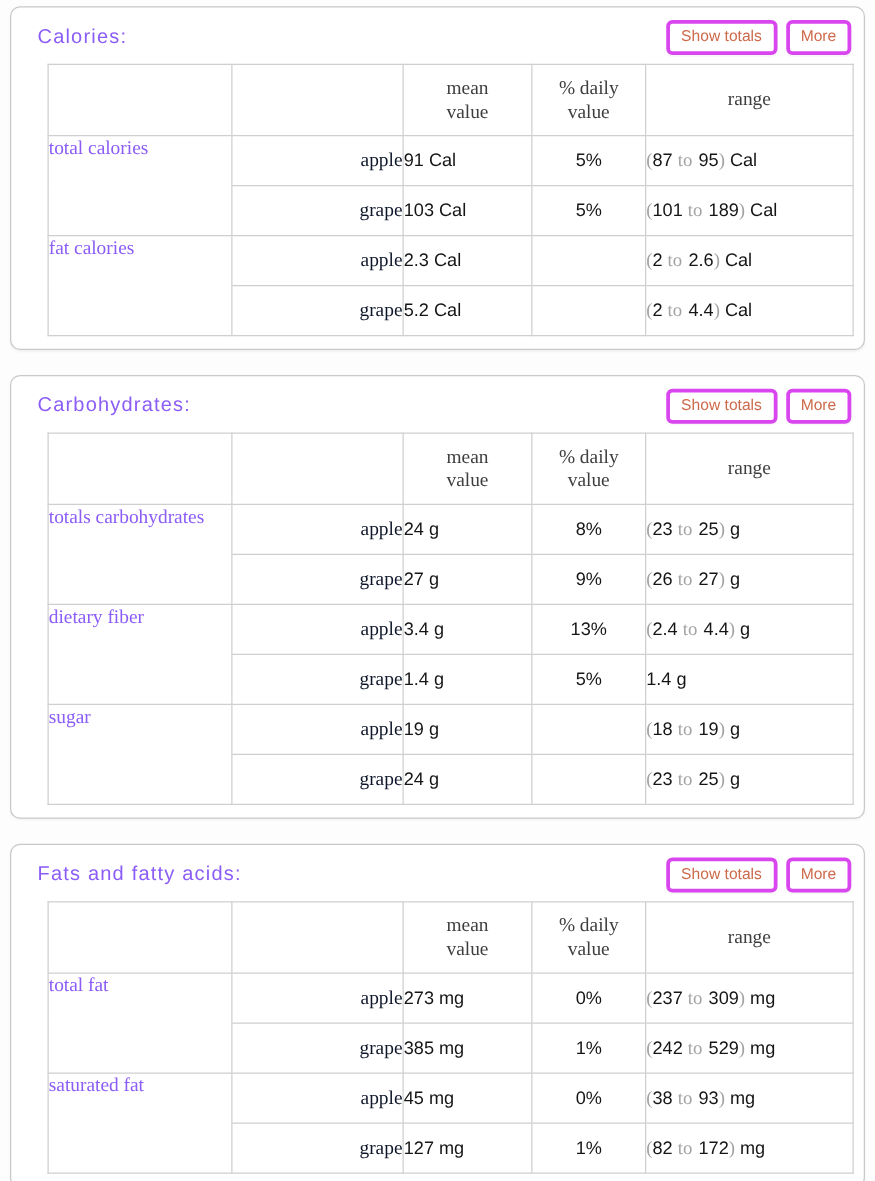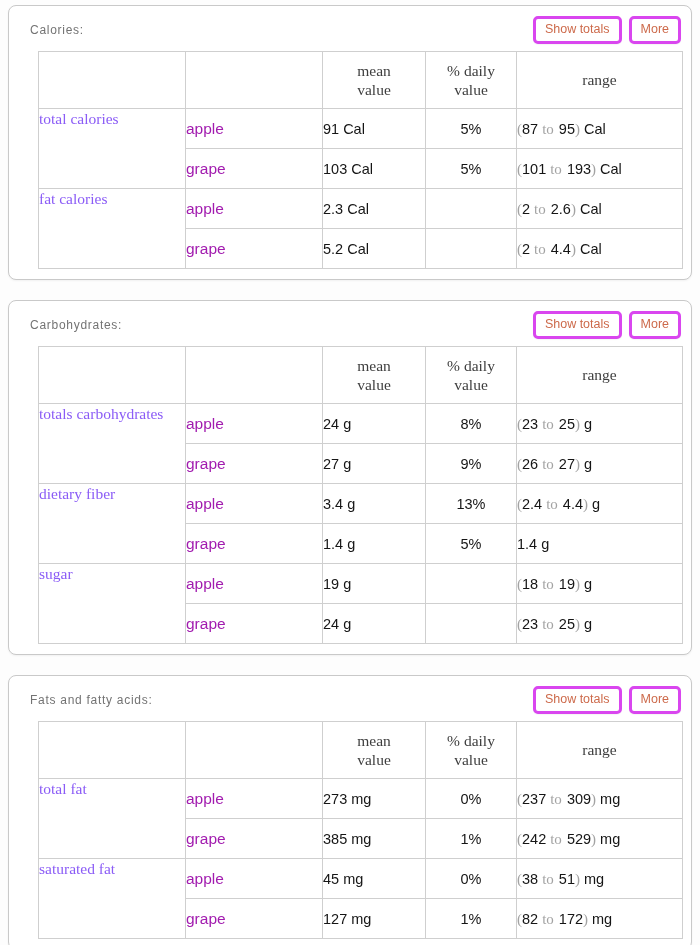--- a/index.html
+++ b/index.html
@@ -14,21 +14,21 @@
     border:1px solid #c9c9c9;
     border-radius:8px;
     margin:0 8px 20px 8px;
     box-shadow:0 1px 2px rgba(0,0,0,0.05);
   }
   .pod-header{
     display:flex;justify-content:space-between;align-items:center;
     padding:10px 10px 6px 21px;
   }
   .pod-title{
-    font-size:12px;color:#737373;letter-spacing:0.06em;
+    font-size:16px;color:#8b5cf6;letter-spacing:0.06em;
   }
   .pod-buttons{display:flex;align-items:center;}
   .pod-btn{
     font-family:"Liberation Sans",sans-serif;
     font-size:12.5px;color:#cd6a4b;
     background:#ffffff;
     border:3px solid #d946ef;border-radius:5px;
     padding:3px 9px 4px 9px;margin-left:7px;
     box-shadow:0 1px 1px rgba(0,0,0,0.04);
     cursor:pointer;line-height:1.2;
@@ -51,22 +51,22 @@
   }
   table.nutri thead th .hdr-wrap{display:inline-block;text-align:center;}
   .hdr-mean{width:48px;}
   .hdr-daily{width:54px;}
   table.nutri tbody tr{height:40px;}
   td.c-label{
     font-family:"Liberation Serif",serif;font-size:15.5px;color:#8b5cf6;
     vertical-align:top;padding:9px 8px 0 12px;line-height:1.35;
   }
   td.c-item{
-    font-family:Liberation Sans, sans-serif;font-size:15.5px;color:#a21caf;
-    vertical-align:middle;padding-left:12px;
+    font-family:Liberation Serif, serif;font-size:15.5px;color:#0f172a;
+    vertical-align:middle;padding-left:12px;text-align:right;
   }
   td.c-mean{vertical-align:middle;}
   td.c-daily{text-align:center;vertical-align:middle;}
   td.c-range{text-align:left;vertical-align:middle;padding-left:10px;}
   .num{
     font-family:"Liberation Sans",sans-serif;
     font-size:14.5px;color:#151515;
   }
   .unit{margin-left:4px;}
   .r-gray{
@@ -110,21 +110,21 @@
             <td class="c-label" rowspan="2">total calories</td>
             <td class="c-item">apple</td>
             <td class="c-mean"><span class="num">91</span><span class="num unit">Cal</span></td>
             <td class="c-daily"><span class="num">5%</span></td>
             <td class="c-range"><span class="r-gray">(</span><span class="num">87</span><span class="r-gray r-sep">to</span><span class="num">95</span><span class="r-gray">)</span><span class="num r-unit">Cal</span></td>
           </tr>
           <tr>
             <td class="c-item">grape</td>
             <td class="c-mean"><span class="num">103</span><span class="num unit">Cal</span></td>
             <td class="c-daily"><span class="num">5%</span></td>
-            <td class="c-range"><span class="r-gray">(</span><span class="num">101</span><span class="r-gray r-sep">to</span><span class="num">193</span><span class="r-gray">)</span><span class="num r-unit">Cal</span></td>
+            <td class="c-range"><span class="r-gray">(</span><span class="num">101</span><span class="r-gray r-sep">to</span><span class="num">189</span><span class="r-gray">)</span><span class="num r-unit">Cal</span></td>
           </tr>
           <tr>
             <td class="c-label" rowspan="2">fat calories</td>
             <td class="c-item">apple</td>
             <td class="c-mean"><span class="num">2.3</span><span class="num unit">Cal</span></td>
             <td class="c-daily"><span class="num"></span></td>
             <td class="c-range"><span class="r-gray">(</span><span class="num">2</span><span class="r-gray r-sep">to</span><span class="num">2.6</span><span class="r-gray">)</span><span class="num r-unit">Cal</span></td>
           </tr>
           <tr>
             <td class="c-item">grape</td>
@@ -240,21 +240,21 @@
             <td class="c-item">grape</td>
             <td class="c-mean"><span class="num">385</span><span class="num unit">mg</span></td>
             <td class="c-daily"><span class="num">1%</span></td>
             <td class="c-range"><span class="r-gray">(</span><span class="num">242</span><span class="r-gray r-sep">to</span><span class="num">529</span><span class="r-gray">)</span><span class="num r-unit">mg</span></td>
           </tr>
           <tr>
             <td class="c-label" rowspan="2">saturated fat</td>
             <td class="c-item">apple</td>
             <td class="c-mean"><span class="num">45</span><span class="num unit">mg</span></td>
             <td class="c-daily"><span class="num">0%</span></td>
-            <td class="c-range"><span class="r-gray">(</span><span class="num">38</span><span class="r-gray r-sep">to</span><span class="num">51</span><span class="r-gray">)</span><span class="num r-unit">mg</span></td>
+            <td class="c-range"><span class="r-gray">(</span><span class="num">38</span><span class="r-gray r-sep">to</span><span class="num">93</span><span class="r-gray">)</span><span class="num r-unit">mg</span></td>
           </tr>
           <tr>
             <td class="c-item">grape</td>
             <td class="c-mean"><span class="num">127</span><span class="num unit">mg</span></td>
             <td class="c-daily"><span class="num">1%</span></td>
             <td class="c-range"><span class="r-gray">(</span><span class="num">82</span><span class="r-gray r-sep">to</span><span class="num">172</span><span class="r-gray">)</span><span class="num r-unit">mg</span></td>
           </tr>
         </tbody>
       </table>
     </section>

